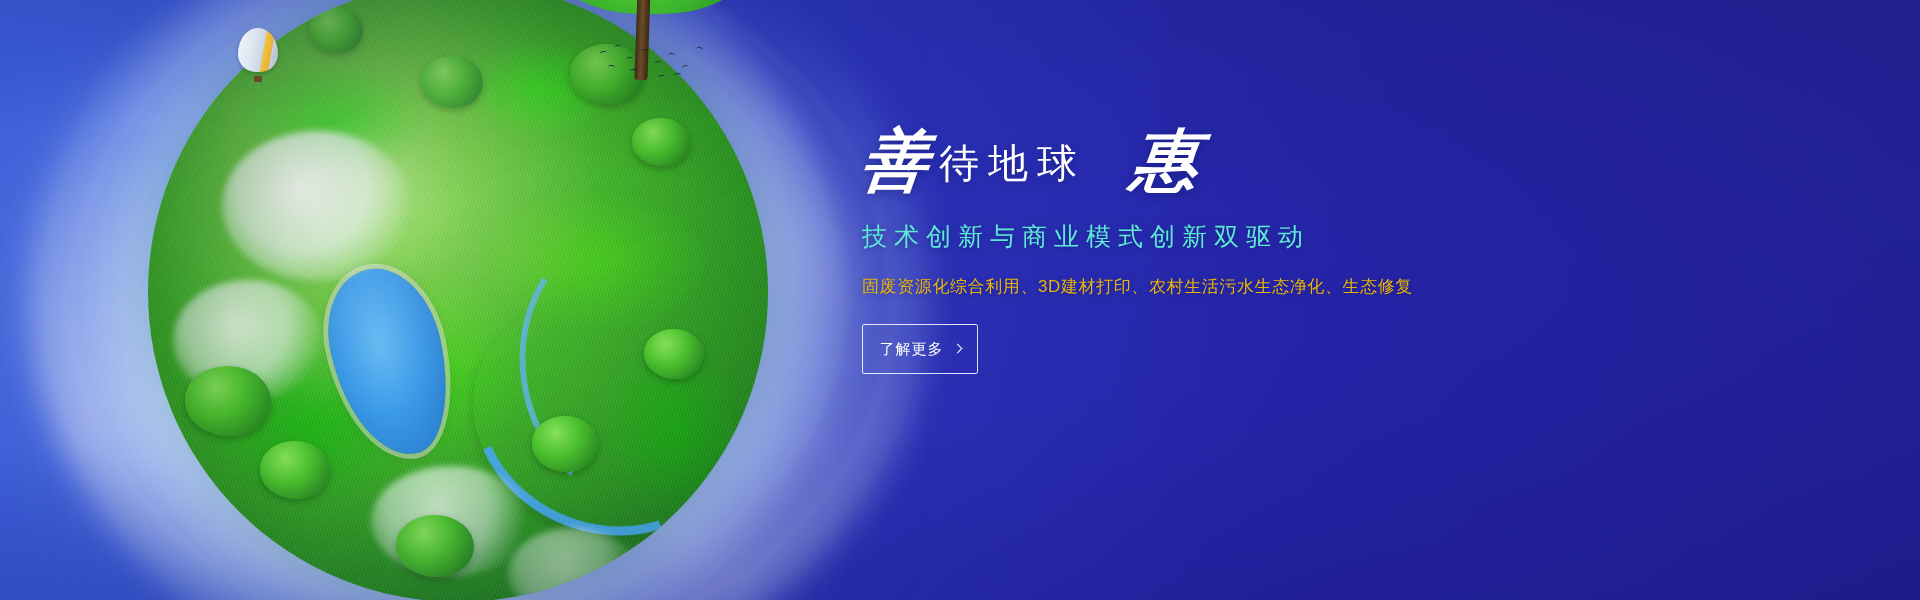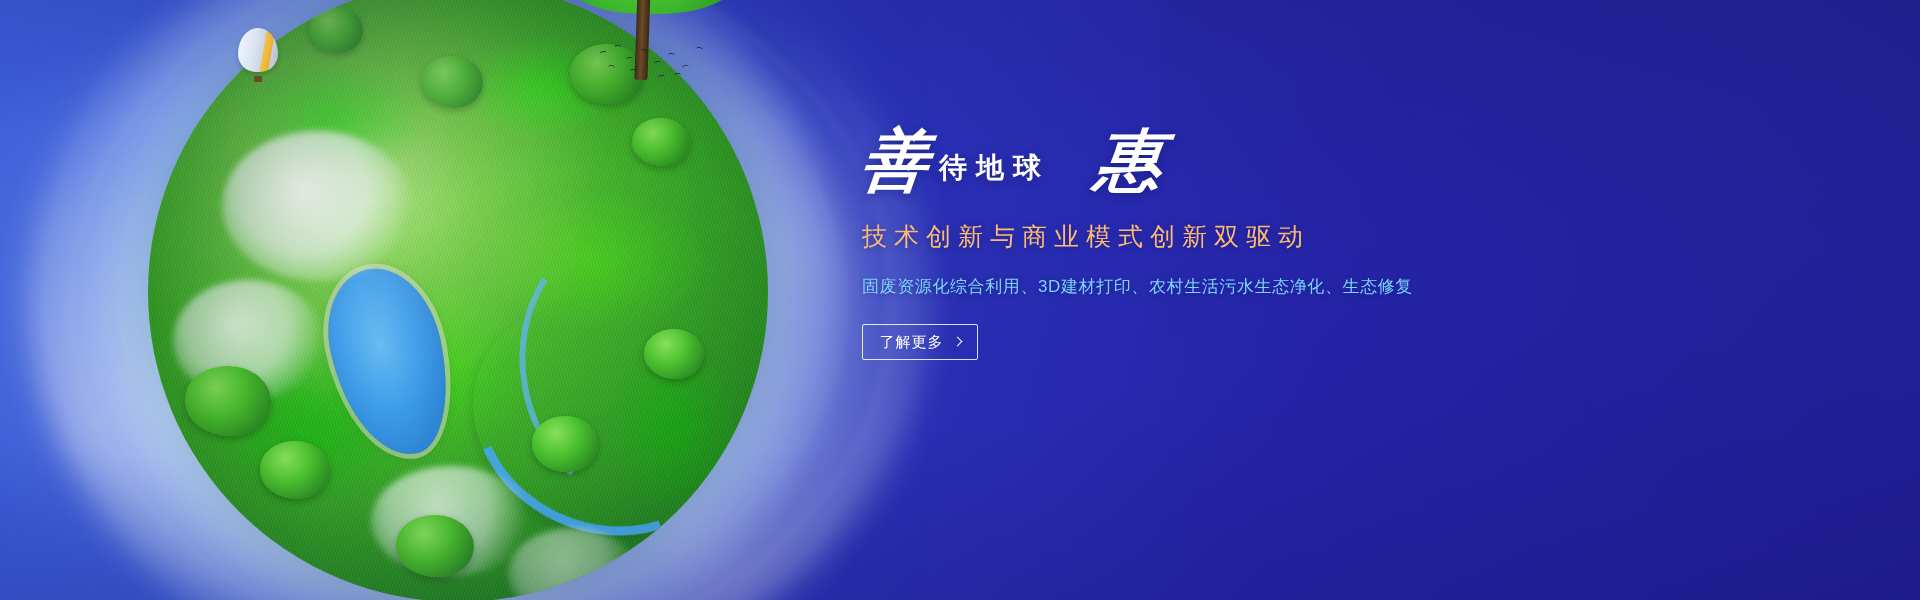--- a/index.html
+++ b/index.html
@@ -278,56 +278,56 @@
     font-size: 66px;
     font-weight: 700;
     font-style: italic;
     line-height: 1;
     letter-spacing: 1px;
     transform: skewX(-6deg);
     padding-right: 6px;
   }
   .hl-rest {
     font-family: "Liberation Serif", "DejaVu Serif", serif;
-    font-size: 28px;
-    font-weight: 700;
+    font-size: 40px;
+    font-weight: 400;
     line-height: 1;
     letter-spacing: 9px;
     padding-left: 4px;
     position: relative;
     top: -6px;
   }
   .hl-gap { width: 46px; }
 
   .subtitle {
     margin-top: 26px;
-    color: #fdba74;
+    color: #5eead4;
     font-size: 25px;
     letter-spacing: 7px;
     font-weight: 400;
     white-space: nowrap;
     text-shadow: 0 1px 6px rgba(10,20,90,0.40);
   }
   .desc {
     margin-top: 22px;
-    color: #7dd3fc;
+    color: #eab308;
     font-size: 17px;
     letter-spacing: 0.6px;
     font-weight: 400;
     white-space: nowrap;
     text-shadow: 0 1px 5px rgba(10,20,90,0.35);
   }
   .cta {
     margin-top: 26px;
     display: inline-flex;
     align-items: center;
     justify-content: center;
     gap: 10px;
     width: 116px;
-    height: 36px;
+    height: 50px;
     border: 1px solid rgba(255,255,255,0.85);
     border-radius: 2px;
     color: #ffffff;
     font-size: 15px;
     letter-spacing: 1px;
     background: transparent;
     cursor: pointer;
     box-sizing: border-box;
     padding: 0;
   }

